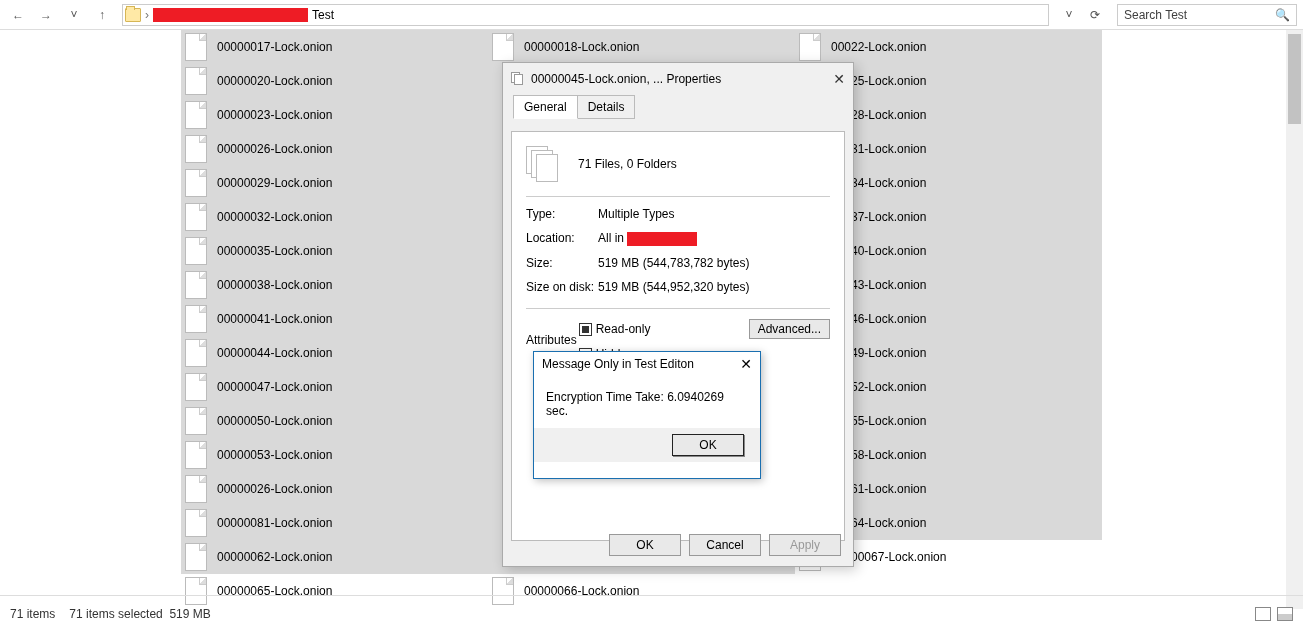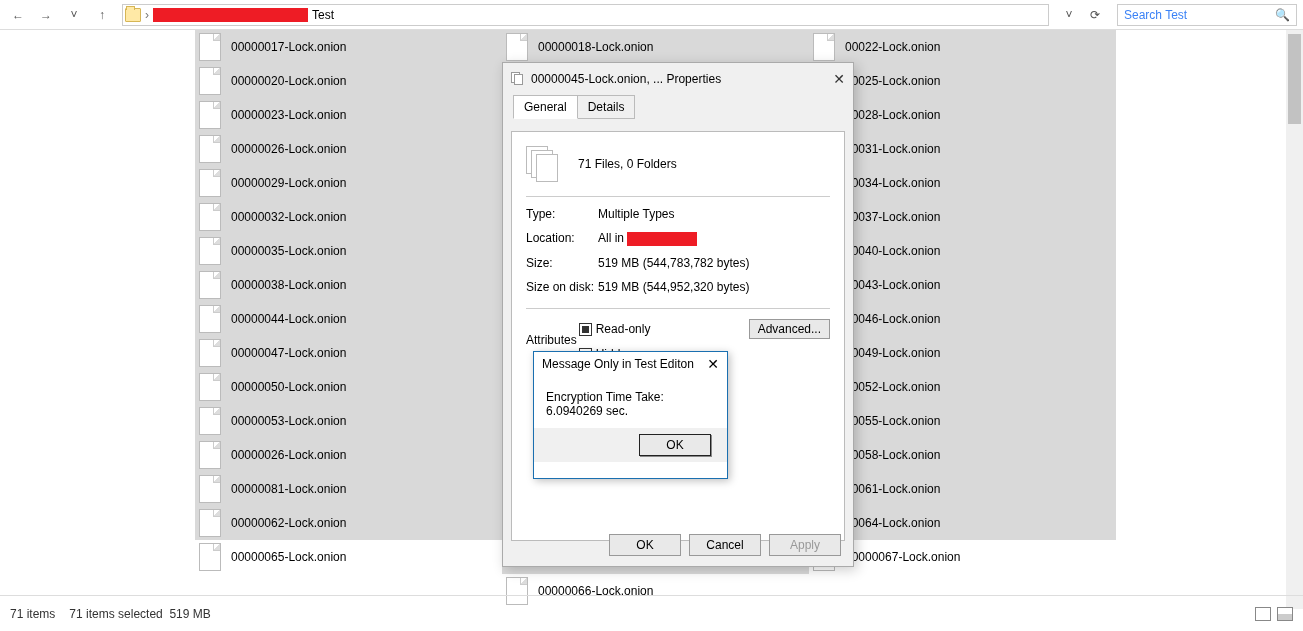--- a/index.html
+++ b/index.html
@@ -7,26 +7,26 @@
 
 
 .toolbar { height: 30px; display: flex; align-items: center; border-bottom: 1px solid #ddd; padding: 0 6px; gap: 4px; }
 .nav-btn { width: 24px; height: 24px; display: flex; align-items: center; justify-content: center; color: #555; cursor: pointer; }
 .address { flex: 1; height: 22px; border: 1px solid #ccc; display: flex; align-items: center; margin: 0 4px; padding: 0 2px; gap: 4px; }
 .folder-icon { width: 16px; height: 14px; background: #ffe9a6; border: 1px solid #d6b656; border-radius: 1px; position: relative; }
 .folder-icon::before { content:""; position:absolute; top:-3px; left:0; width:7px; height:3px; background:#ffe9a6; border:1px solid #d6b656; border-bottom:none; }
 .redact { background: #ee1c25; height: 14px; }
 .chev { color:#777; }
 .refresh-area { display:flex; align-items:center; gap:2px; margin-right:6px;}
-.search { width: 180px; height: 22px; border: 1px solid #ccc; display: flex; align-items: center; padding: 0 6px; color: #3b82f6; justify-content: space-between; }
+.search { width: 180px; height: 22px; border: 1px solid #ccc; display: flex; align-items: center; padding: 0 6px; color: #404040; justify-content: space-between; }
 
 
 .filearea { position: absolute; top: 30px; left: 0; right: 0; bottom: 22px; background: #fff; overflow: hidden; }
 .left-gutter { position:absolute; left:0; top:0; width:195px; height:100%; background:#fff; }
-.columns { position:absolute; left:195px; right:18px; top:0; display:flex; gap:0; }
+.columns { position:absolute; left:181px; right:18px; top:0; display:flex; gap:0; }
 .col { width: 307px; }
 .file-row { height: 34px; display:flex; align-items:center; gap:10px; padding-left:4px; }
 .file-row.sel { background: #d9d9d9; }
 .file-ico { width:22px; height:28px; background:#fff; border:1px solid #bbb; position:relative; }
 .file-ico::after { content:""; position:absolute; top:0; right:0; width:6px; height:6px; background:linear-gradient(135deg,#fff 49%, #ddd 50%); border-left:1px solid #ccc; border-bottom:1px solid #ccc; }
 .filename { color:#000; }
 .scroll { position:absolute; right:0; top:0; width:17px; height:100%; background:#f0f0f0; }
 .scroll-thumb { position:absolute; right:2px; top:4px; width:13px; height:90px; background:#c2c2c2; }
 
 
@@ -49,21 +49,21 @@
 .hr { border-top:1px solid #ccc; margin:6px 0 10px; }
 .kv { display:grid; grid-template-columns:72px 1fr; row-gap:10px; align-items:center; }
 .chk { width:13px; height:13px; border:1px solid #333; display:inline-flex; align-items:center; justify-content:center; vertical-align:middle; margin-right:4px; }
 .chk.filled::after{content:"";width:7px;height:7px;background:#333;}
 .adv-btn { margin-left:auto; padding:2px 8px; border:1px solid #999; background:#e9e9e9; cursor:pointer; }
 .props-btns { position:absolute; right:12px; bottom:10px; display:flex; gap:8px; }
 .btn { width:72px; height:22px; border:1px solid #999; background:#e9e9e9; display:flex; align-items:center; justify-content:center; cursor:pointer; }
 .btn.disabled { color:#999; }
 
 
-.msgbox { position:absolute; left:533px; top:351px; width:195px; height:128px; background:#fff; border:1px solid #1a6fb0; box-shadow:2px 2px 8px rgba(0,0,0,.25); z-index:10; }
+.msgbox { position:absolute; left:533px; top:351px; width:228px; height:128px; background:#fff; border:1px solid #1a6fb0; box-shadow:2px 2px 8px rgba(0,0,0,.25); z-index:10; }
 .msg-title { height:24px; display:flex; align-items:center; justify-content:space-between; padding:0 8px; font-size:12px; }
 .msg-title .x { font-size:14px; cursor:pointer; }
 .msg-body { padding:14px 12px 10px; }
 .msg-footer { height:34px; background:#f0f0f0; display:flex; align-items:center; justify-content:flex-end; padding-right:16px; }
 .msg-footer .btn { border:1px solid #222; box-shadow:1px 1px 0 #888; }
 
 .stack-ico { width:14px; height:14px; position:relative; display:inline-block; }
 .stack-ico .p { position:absolute; width:9px; height:11px; border:1px solid #999; background:#fff; }
 .stack-ico .p1{left:0;top:0;} .stack-ico .p2{left:3px;top:2px;}
 </style>
@@ -120,20 +120,24 @@
           <div class="file-ico"></div>
           <span class="filename">00000032-Lock.onion</span>
         </div>
         <div class="file-row sel">
           <div class="file-ico"></div>
           <span class="filename">00000035-Lock.onion</span>
         </div>
         <div class="file-row sel">
           <div class="file-ico"></div>
           <span class="filename">00000038-Lock.onion</span>
+        </div>
+        <div class="file-row sel">
+          <div class="file-ico"></div>
+          <span class="filename">00000041-Lock.onion</span>
         </div>
         <div class="file-row sel">
           <div class="file-ico"></div>
           <span class="filename">00000044-Lock.onion</span>
         </div>
         <div class="file-row sel">
           <div class="file-ico"></div>
           <span class="filename">00000047-Lock.onion</span>
         </div>
         <div class="file-row sel">

